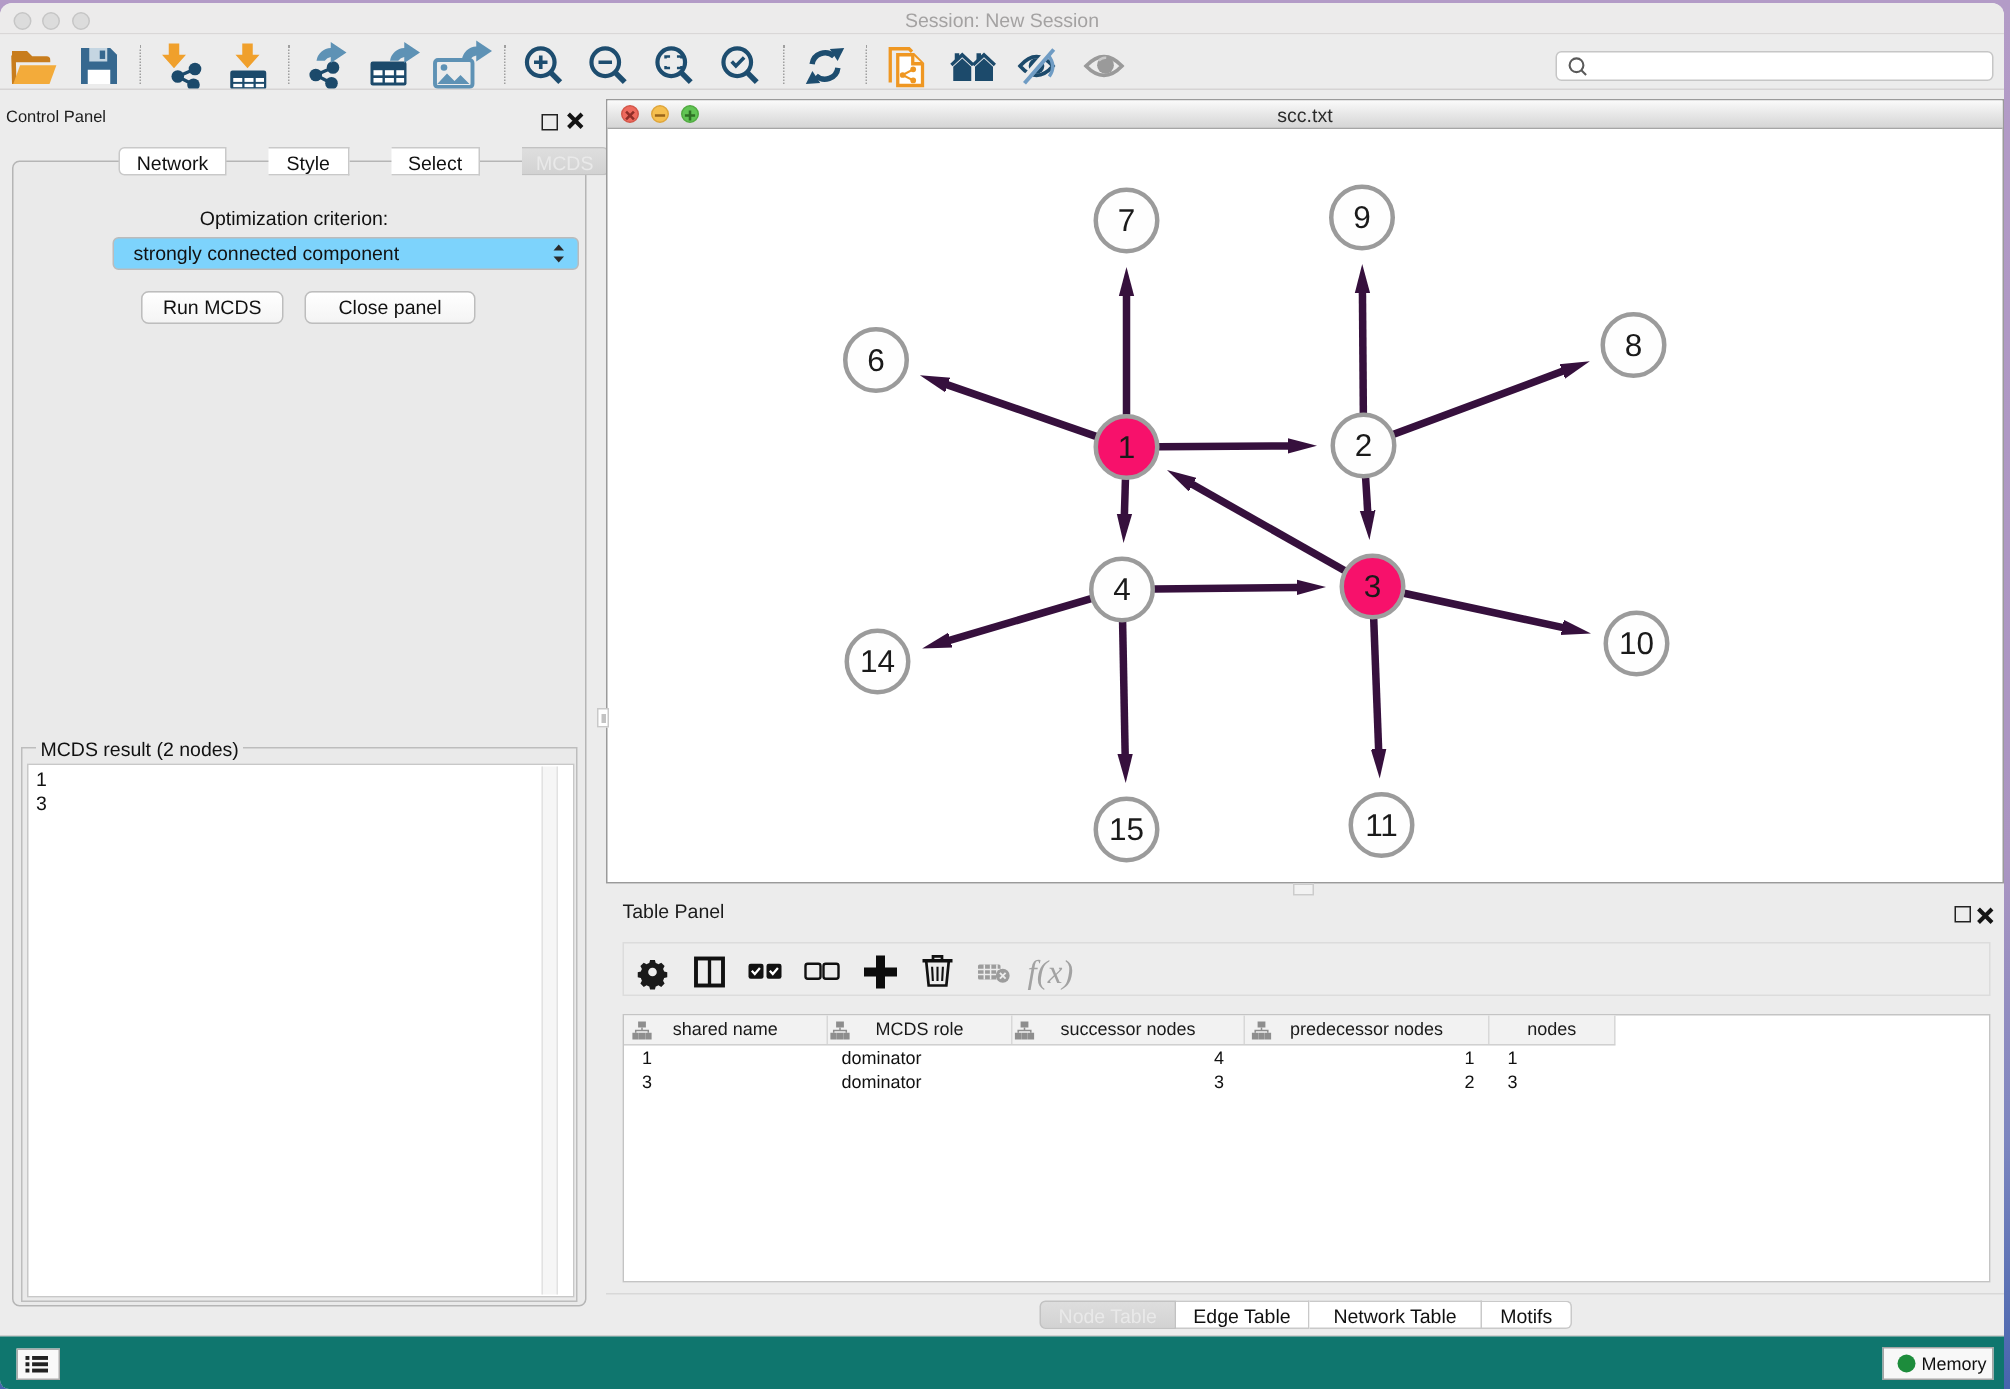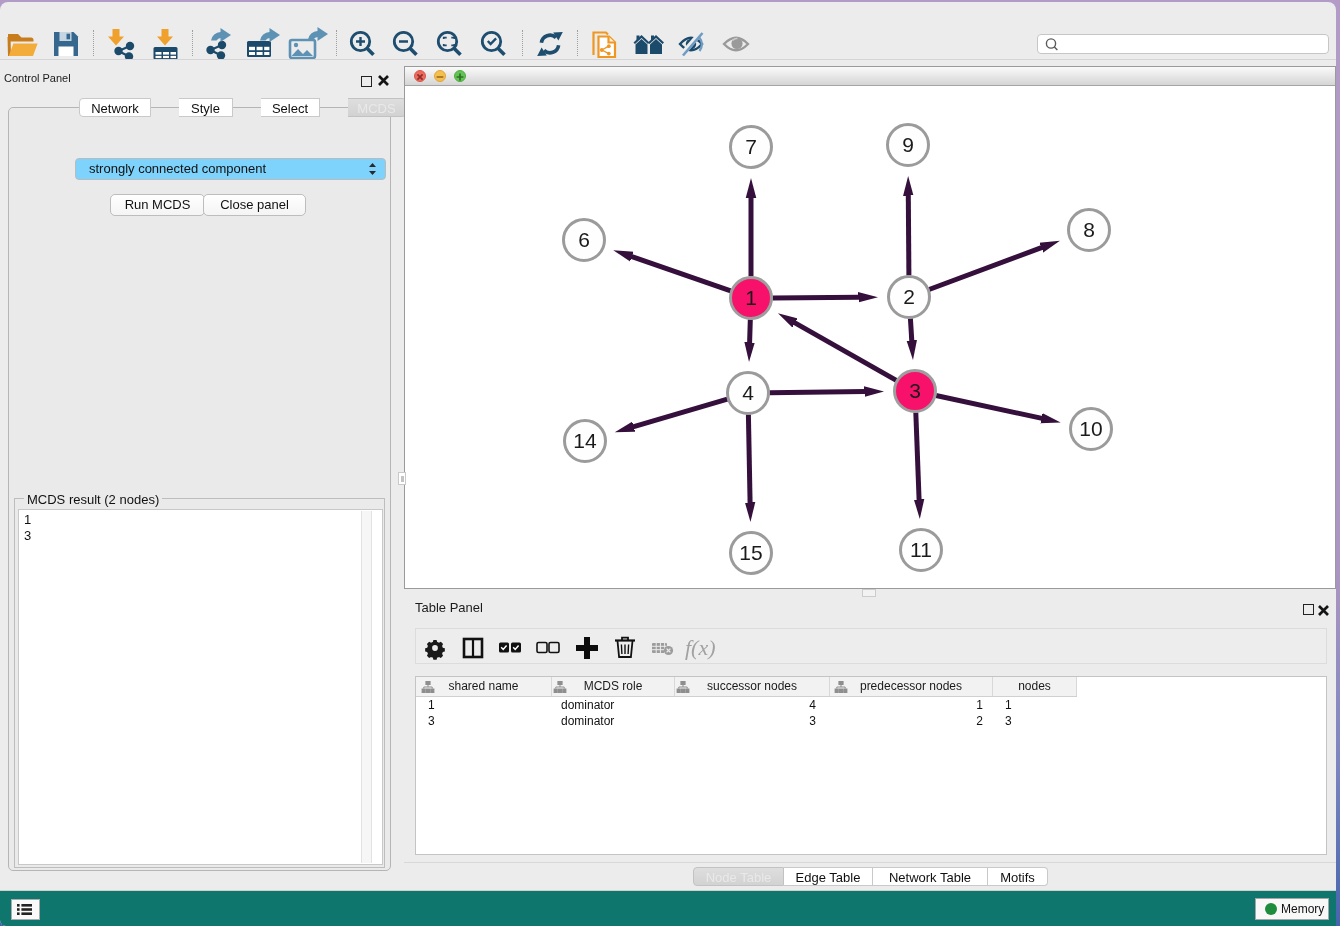--- a/index.html
+++ b/index.html
@@ -78,20 +78,26 @@
   border-top:1px solid #d0cfcf;}
 #listbtn{position:absolute;left:11px;top:8px;width:27px;height:19px;background:#f9f9f9;
   border:1px solid #ababab;}
 #membtn{position:absolute;right:7px;top:7px;width:74px;height:22px;background:#f8f8f8;
   border:1px solid #a5a5a5;font-size:12px;color:#111;box-sizing:border-box;
   display:flex;align-items:center;white-space:nowrap;}
 </style>
 </head>
 <body>
 <div id="app">
+  <div id="titlebar">
+    <div class="tl" style="left:9px;"></div>
+    <div class="tl" style="left:28px;"></div>
+    <div class="tl" style="left:48px;"></div>
+    <div id="wtitle">Session: New Session</div>
+  </div>
   <div id="toolbar">
     <svg width="780" height="37" viewBox="0 0 780 37" style="position:absolute;left:0;top:-1px;">
 
       <g transform="translate(22,22)">
         <path d="M-14,-10 h10 l3.5,3.5 h9.5 a2.5,2.5 0 0 1 2.5,2.5 v1.5 h-25.5 z" fill="#c87d1d"></path>
         <path d="M-14,12 l-0.5,-19 h3 l0.5,19 z" fill="#c87d1d"></path>
         <path d="M-13.2,12 l4.6,-12.5 h24.2 l-4.6,12.5 z" fill="#f3ab3a"></path>
       </g>
 
       <g transform="translate(66,22)">
@@ -234,45 +240,47 @@
     <svg width="13" height="13" viewBox="0 0 13 13" style="position:absolute;left:377px;top:13px;">
       <path d="M2,2 L11,11 M11,2 L2,11" stroke="#141414" stroke-width="2.7"></path>
     </svg>
     <div id="cpcontent"></div>
     <div id="cptabs">
       <div class="seg" style="width:72px;">Network</div>
       <div class="seg" style="width:54px;">Style</div>
       <div class="seg" style="width:59px;">Select</div>
       <div class="seg sel" style="width:58px;">MCDS</div>
     </div>
+    <div id="optlabel">Optimization criterion:</div>
     <div id="cselect">strongly connected component
       <svg width="11" height="16" viewBox="0 0 11 16" style="position:absolute;right:7px;top:2px;">
         <path d="M2 6 L5.5 2 L9 6 Z" fill="#2a2a2a"></path>
         <path d="M2 10 L5.5 14 L9 10 Z" fill="#2a2a2a"></path>
       </svg>
     </div>
-    <div class="cbtn" style="left:94px;width:95px;margin-left:16px;">Run MCDS</div>
-    <div class="cbtn" style="left:203px;width:103px;">Close panel</div>
+    <div class="cbtn" style="left:94px;width:95px;">Run MCDS</div>
+    <div class="cbtn" style="left:203px;width:114px;">Close panel</div>
     <div id="fieldset">
       <div id="fsborder"></div>
       <div id="fslegend">MCDS result (2 nodes)</div>
       <div id="mcdsbox">1<br>3<div id="mscroll"></div></div>
     </div>
   </div>
 
   <div id="netwin">
     <div id="nettitle">
       <div class="traf" style="left:9px;background:#ee6a5e;border:1px solid #d3584b;"></div>
       <div class="traf" style="left:29px;background:#f5bf4f;border:1px solid #dfa63c;"></div>
       <div class="traf" style="left:49px;background:#61c454;border:1px solid #52ab42;"></div>
       <svg width="70" height="20" viewBox="0 0 70 20" style="position:absolute;left:5px;top:0;">
         <path d="M7.4 7.4 l5.2 5.2 M12.6 7.4 l-5.2 5.2" stroke="#8f2e28" stroke-width="1.7"></path>
         <path d="M26.6 10 h6.8" stroke="#99651a" stroke-width="1.7"></path>
         <path d="M46.6 10 h6.8 M50 6.6 v6.8" stroke="#2f7025" stroke-width="1.7"></path>
       </svg>
+      <div id="netname">scc.txt</div>
     </div>
     <svg id="graph" width="930" height="501" viewBox="0 0 930 501">
       <defs>
         <marker id="arr" markerUnits="userSpaceOnUse" markerWidth="26" markerHeight="14" refX="0.5" refY="7" orient="auto">
           <path d="M-1,1.6 L19.5,7 L-1,12.4 Z" fill="#36103d"></path>
         </marker>
       </defs>
       <g stroke="#36103d" stroke-width="5" marker-end="url(#arr)">
         <line x1="346.0" y1="189.5" x2="346.0" y2="110.0"></line>
         <line x1="325.7" y1="203.9" x2="226.2" y2="169.4"></line>

